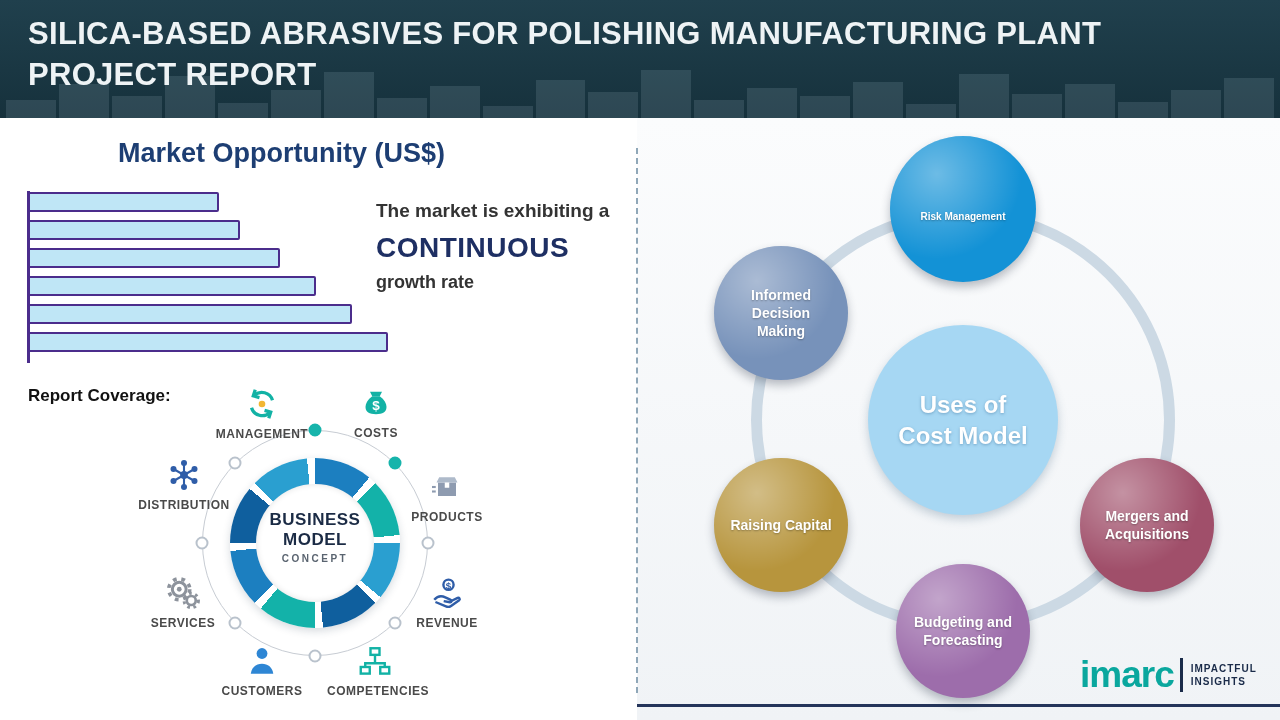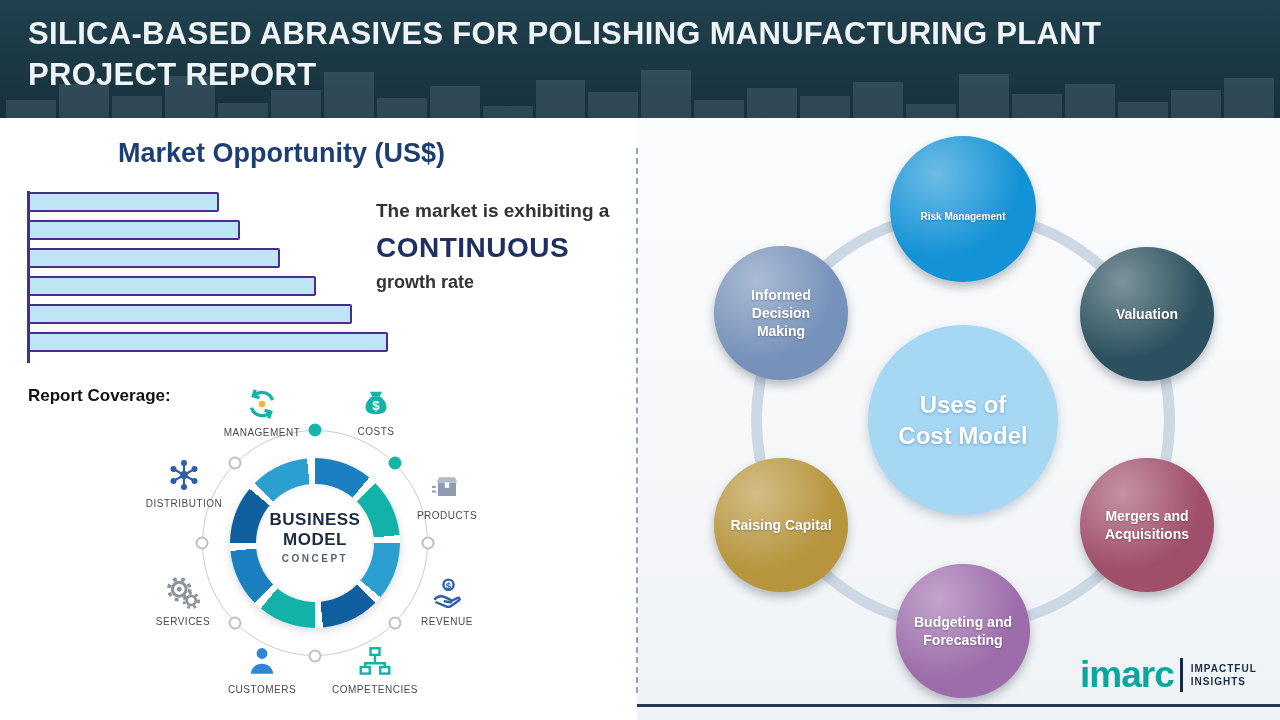--- a/index.html
+++ b/index.html
@@ -48,21 +48,21 @@
   .bm-center { position:absolute; left:245px; top:392px; width:140px; text-align:center; z-index:3; }
   .bm-center .c1 { display:block; font-size:17px; font-weight:bold; color:#1b2b45; letter-spacing:.5px; }
   .bm-center .c2 { display:block; font-size:17px; font-weight:bold; color:#1b2b45; letter-spacing:.5px; }
   .bm-center .c3 { display:block; font-size:10px; font-weight:bold; color:#5a6470; letter-spacing:2.5px; margin-top:3px; }
   .bm-dot { position:absolute; width:13px; height:13px; border-radius:50%; background:#ffffff;
     border:2px solid #b9c2cc; transform:translate(-50%,-50%); z-index:4; }
   .bm-dot.teal { background:#17b4ab; border-color:#17b4ab; }
   .bm-item { position:absolute; width:96px; transform:translateX(-50%); text-align:center; }
   .bm-item .bm-icon { display:block; height:38px; }
   .bm-item .bm-icon svg { width:36px; height:36px; }
-  .bm-item .bm-label { display:block; margin-top:3px; font-size:10px; font-weight:normal;
+  .bm-item .bm-label { display:block; margin-top:3px; font-size:12px; font-weight:bold;
     color:#4a4a4a; letter-spacing:.5px; }
 
   
   .cm-ring { position:absolute; left:114px; top:90px; width:424px; height:424px;
     border:11px solid #ccd9e4; border-radius:50%; }
   .cm-center { position:absolute; left:231px; top:207px; width:190px; height:190px; border-radius:50%;
     display:flex; align-items:center; justify-content:center; text-align:center;
     box-shadow: 0 4px 10px rgba(40,80,110,.25); }
   .cm-center span { width:140px; font-size:24px; font-weight:bold; color:#ffffff; line-height:1.3;
     text-shadow:0 1px 3px rgba(70,120,160,.55); }
@@ -269,23 +269,20 @@
   <div class="right-panel">
     <div class="cm-ring"></div>
 
     <div class="cm-center" style="background-color: rgb(166, 215, 243);">
       <span>Uses of Cost Model</span>
     </div>
 
     <div class="node large" style="left: 253px; top: 18px; width: 146px; height: 146px; background-color: rgb(19, 146, 214);">
       <span>Risk Management</span>
     </div>
-    <div class="node" style="left: 443px; top: 129px; width: 134px; height: 134px; background-color: rgb(44, 81, 94);">
-      <span>Valuation</span>
-    </div>
     <div class="node" style="left: 443px; top: 340px; width: 134px; height: 134px; background-color: rgb(160, 79, 106);">
       <span>Mergers and Acquisitions</span>
     </div>
     <div class="node" style="left: 259px; top: 446px; width: 134px; height: 134px; background-color: rgb(157, 109, 171); text-align: center;">
       <span>Budgeting and Forecasting</span>
     </div>
     <div class="node" style="left: 77px; top: 340px; width: 134px; height: 134px; background-color: rgb(183, 149, 61);">
       <span>Raising Capital</span>
     </div>
     <div class="node" style="left: 77px; top: 128px; width: 134px; height: 134px; background-color: rgb(119, 146, 186);">

